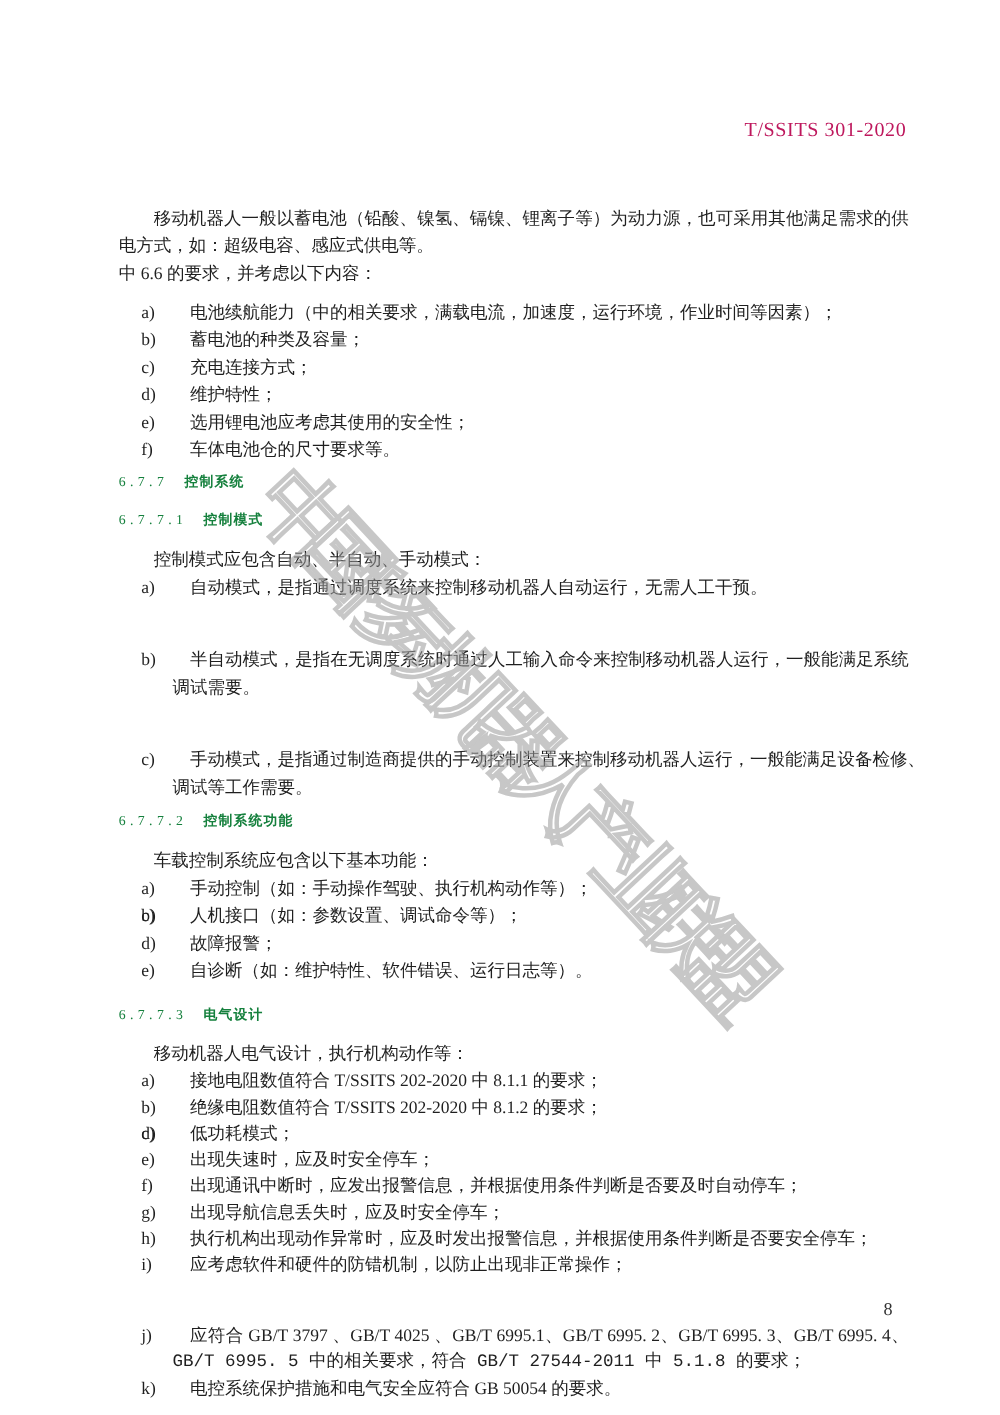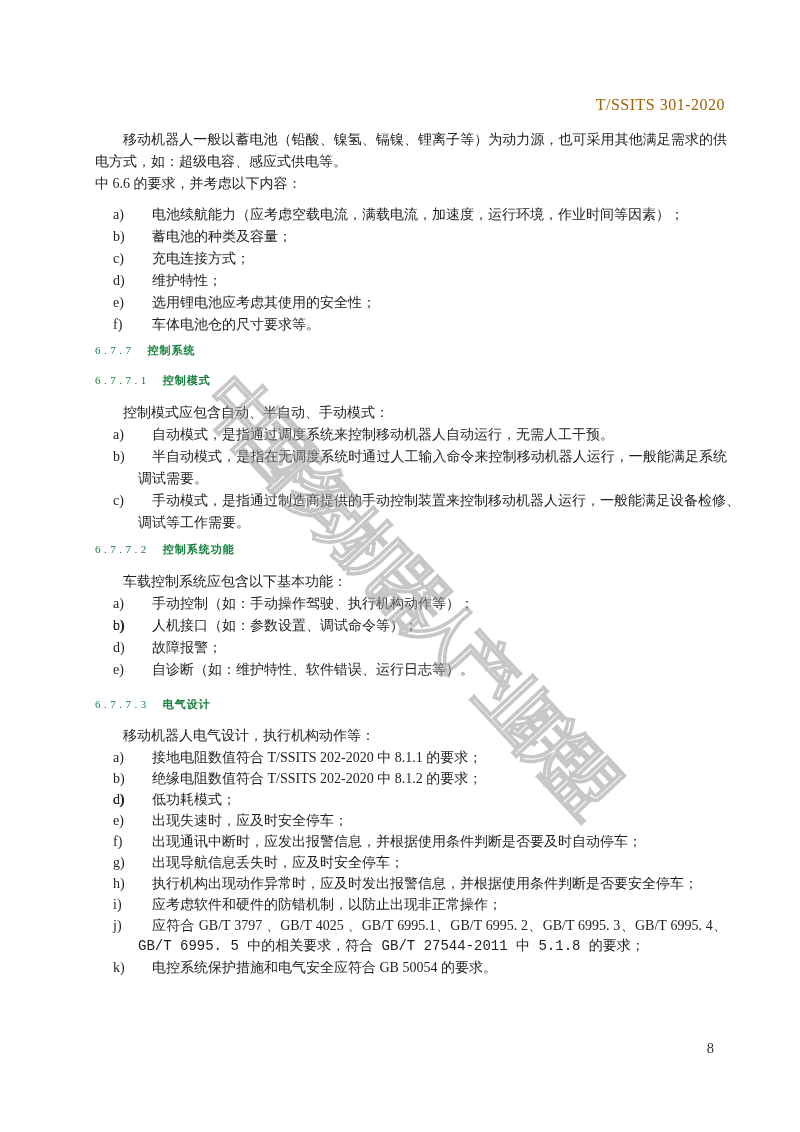--- a/index.html
+++ b/index.html
@@ -5,31 +5,31 @@
   html,body { margin:0; padding:0; }
   body {
     width:800px; height:1132px; position:relative; overflow:hidden;
     background:#ffffff; color:#1f1f1f;
     font-family:"Liberation Serif", serif;
   }
   .page { position:absolute; inset:0; }
 
   .doc-header {
     position:absolute; top:96px; right:75px;
-    font-size:16px; letter-spacing:0.5px; color:#a16207;
+    font-size:16px; letter-spacing:0.5px; color:#be185d;
     font-family:"Liberation Serif", serif;
   }
 
   .content {
     position:absolute; left:95px; top:129px; width:632px;
     font-size:14px; line-height:22px; text-align:left;
   }
 
   .line { height:22px; }
-  .fline { white-space:nowrap; text-align:justify; text-align-last:justify; }
+  .fline { white-space:nowrap; text-align:justify; text-align-last:justify;margin-top:36px; }
   .indent { text-indent:28px; }
 
   .sec-h { font-family:Liberation Serif, serif; font-size:11px; line-height:22px; color:#15803d; }
   .sec-h .h-num { font-weight:normal; letter-spacing:3.5px; margin-right:13px; }
   .sec-h .h-title { font-weight:bold; letter-spacing:1px; }
   .mt-h1 { margin-top:3px; }
   .mt-h2 { margin-top:8px; }
   .mt-h3 { margin-top:4px; }
   .mt-h4 { margin-top:12px; }
   .mt-intro { margin-top:11px; }
@@ -67,21 +67,21 @@
 
   <div class="content">
 
     <div class="line fline indent">移动机器人一般以蓄电池（铅酸、镍氢、镉镍、锂离子等）为动力源，也可采用其他满足需求的供</div>
     <div class="line">电方式，如：超级电容、感应式供电等。</div>
     <div class="line">中 6.6 的要求，并考虑以下内容：</div>
 
     <div class="list first">
       <div class="li">
         <span class="mk">a)</span>
-        <span>电池续航能力（应考虑空载电流，满载电流，加速度，运行环境，作业时间等因素）；</span>
+        <span>电池续航能力（中的相关要求，满载电流，加速度，运行环境，作业时间等因素）；</span>
       </div>
       <div class="li">
         <span class="mk">b)</span>
         <span>蓄电池的种类及容量；</span>
       </div>
       <div class="li">
         <span class="mk">c)</span>
         <span>充电连接方式；</span>
       </div>
       <div class="li">

